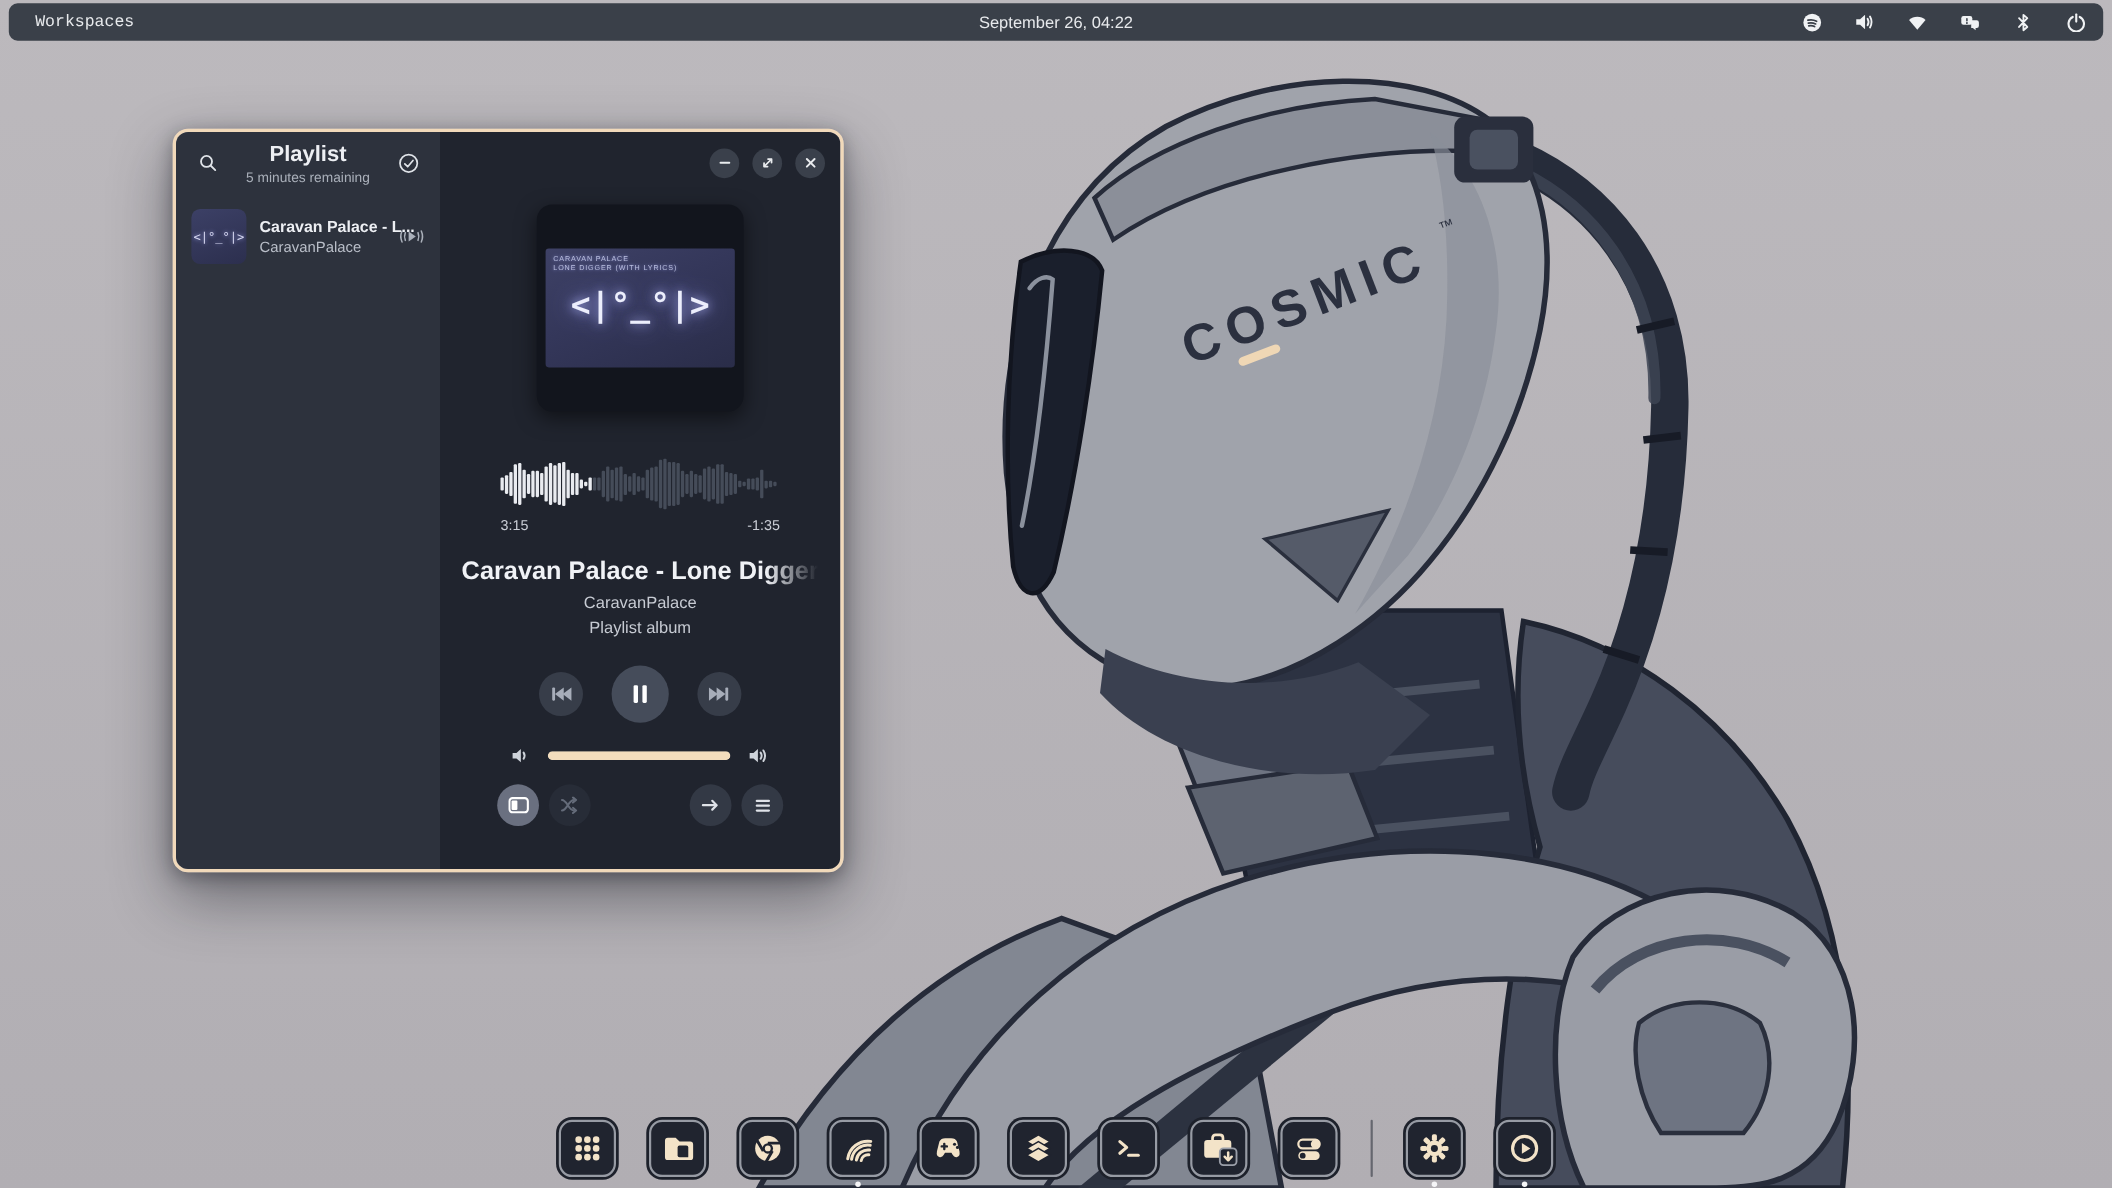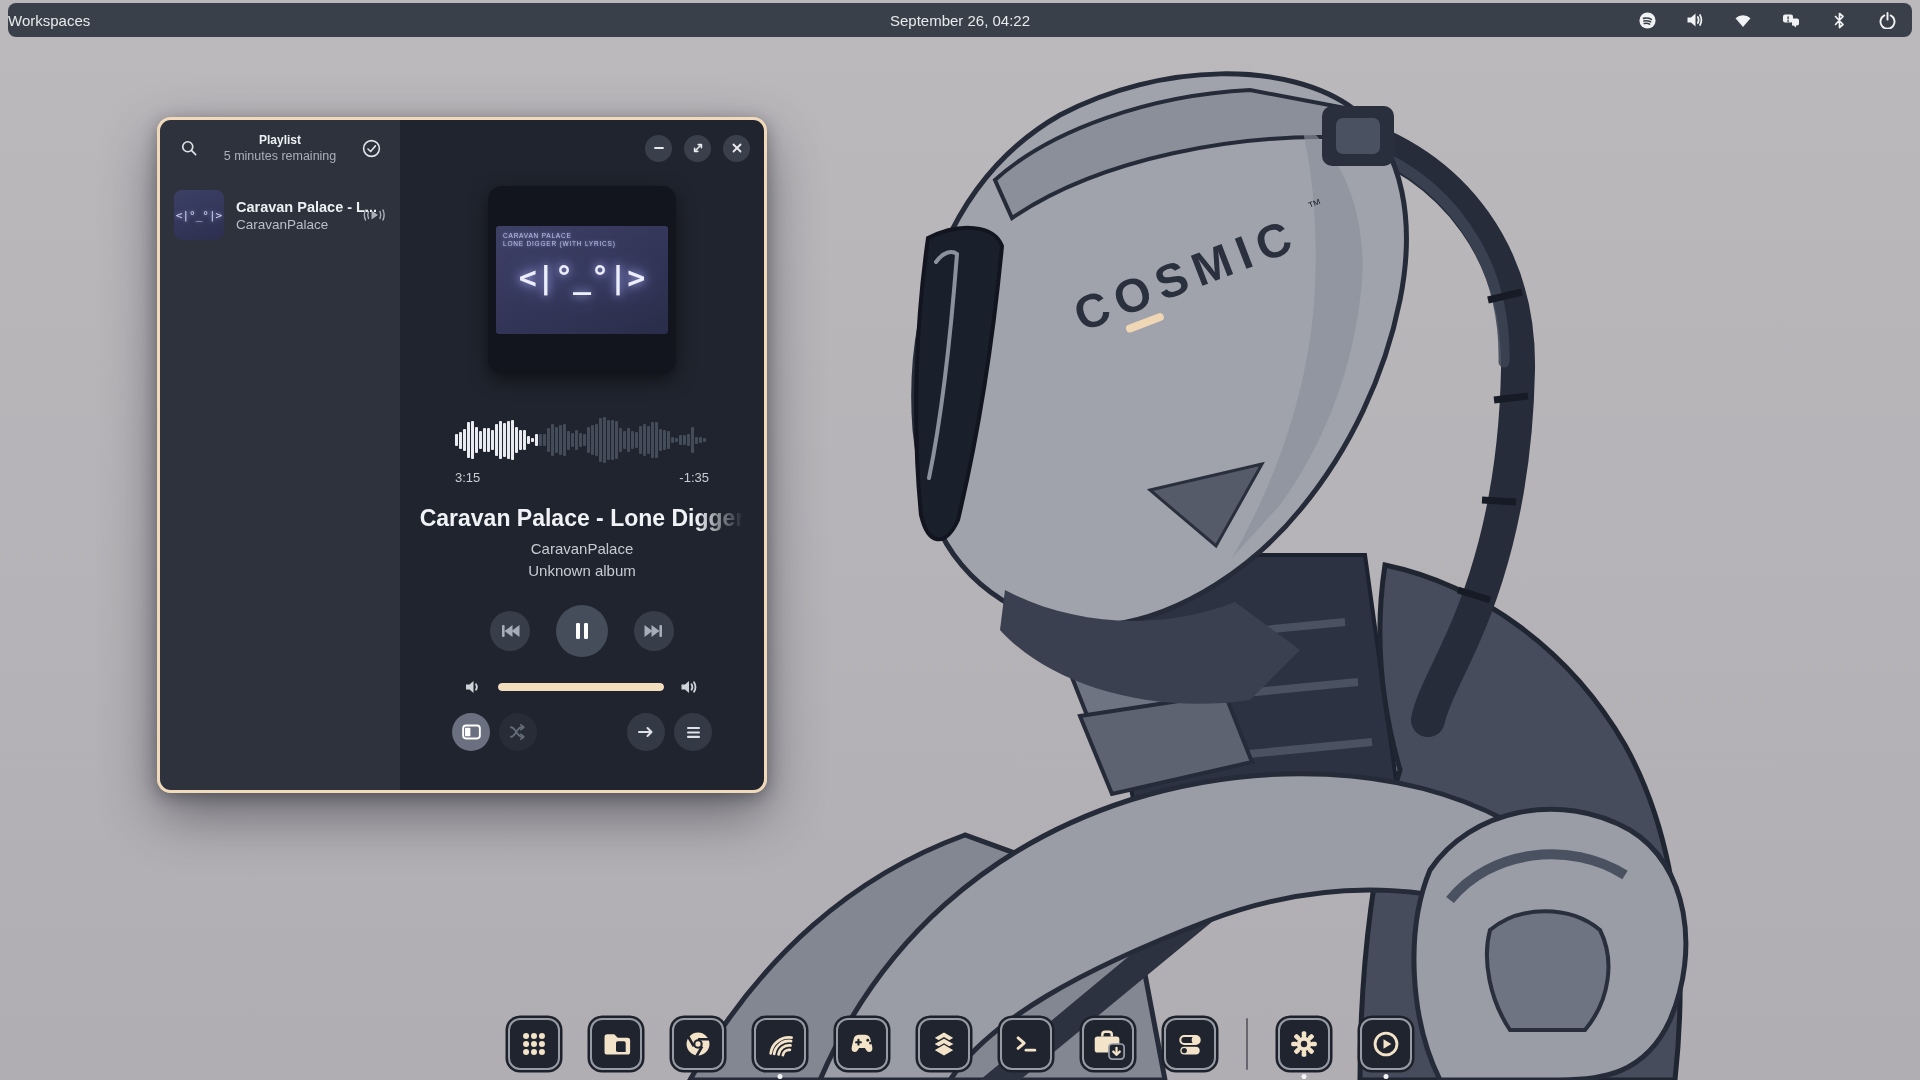--- a/index.html
+++ b/index.html
@@ -5,34 +5,34 @@
   * { margin:0; padding:0; box-sizing:border-box; }
   html,body { width:1920px; height:1080px; overflow:hidden;
     font-family:"Liberation Sans","DejaVu Sans",sans-serif; background:#b6b3b7; }
   .desktop { position:relative; width:1920px; height:1080px; }
   .wallpaper { position:absolute; inset:0; }
 
   
   .panel { position:absolute; left:8px; top:3px; width:1904px; height:34px;
     background:#3a4049; border-radius:8px; display:flex; align-items:center;
     color:#e7e9ec; font-size:15px; z-index:30; }
-  .panel-left { cursor:default; }
+  .panel-left { padding-left:24px; cursor:default;font-family:Liberation Mono, monospace; }
   .panel-clock { position:absolute; left:50%; transform:translateX(-50%); font-weight:500; }
   .panel-tray { margin-left:auto; display:flex; align-items:center; gap:30px; padding-right:16px; }
   .tray-btn { width:18px; height:18px; display:flex; align-items:center; justify-content:center; }
   .tray-btn svg { display:block; }
 
   
   .win { position:absolute; left:157px; top:117px; width:610px; height:676px;
     border:3px solid #f1d9ba; border-radius:14px; overflow:hidden; display:flex;
     box-shadow:0 22px 55px rgba(18,20,28,.45), 0 4px 16px rgba(18,20,28,.35); z-index:20; }
   .sidebar { width:240px; background:#2d323d; display:flex; flex-direction:column; }
   .sb-header { height:56px; display:flex; align-items:center; padding:0 14px; gap:6px; }
   .sb-titles { flex:1; text-align:center; }
-  .sb-title { color:#edeff3; font-weight:bold; font-size:12px;text-align:center; }
+  .sb-title { color:#edeff3; font-weight:bold; font-size:20px;text-align:center; }
   .sb-sub { color:#aab0ba; font-size:12.5px; margin-top:2px; }
   .icon-btn { width:30px; height:30px; border:none; background:transparent; border-radius:8px;
     display:flex; align-items:center; justify-content:center; cursor:pointer; }
   .sb-item { margin:8px; padding:6px; border-radius:10px; display:flex; align-items:center; gap:12px; }
   .thumb { width:50px; height:50px; border-radius:8px; background:linear-gradient(160deg,#3c4066,#2c2f4e);
     display:flex; align-items:center; justify-content:center; overflow:hidden; }
   .thumb-face { color:#d7d9f2; font-family:"DejaVu Sans Mono",monospace; font-size:11px;
     text-shadow:0 0 4px #9fa3e8; white-space:nowrap; }
   .sb-item-meta { flex:1; min-width:0; }
   .sb-item-title { color:#edeff3; font-weight:bold; font-size:14.5px; white-space:nowrap; }
@@ -328,21 +328,21 @@
       <div class="times">
         <span>3:15</span>
         <span>-1:35</span>
       </div>
 
       <div class="np-title-wrap">
         <span class="np-title">Caravan Palace - Lone Digger</span>
         <span class="np-fade"></span>
       </div>
       <div class="np-artist">CaravanPalace</div>
-      <div class="np-album">Unknown album</div>
+      <div class="np-album">Playlist album</div>
 
       <div class="pb-row">
         <button class="circle-btn skip">
           <svg width="20" height="14" viewBox="0 0 20 14">
             <rect x="2" y="1" width="2.6" height="12" rx="1" fill="#a7adb9"></rect>
             <polygon points="12.5,1 4.5,7 12.5,13" fill="#a7adb9"></polygon>
             <polygon points="19.5,1 11.5,7 19.5,13" fill="#a7adb9"></polygon>
             </svg>
         </button>
         <button class="circle-btn pause">

